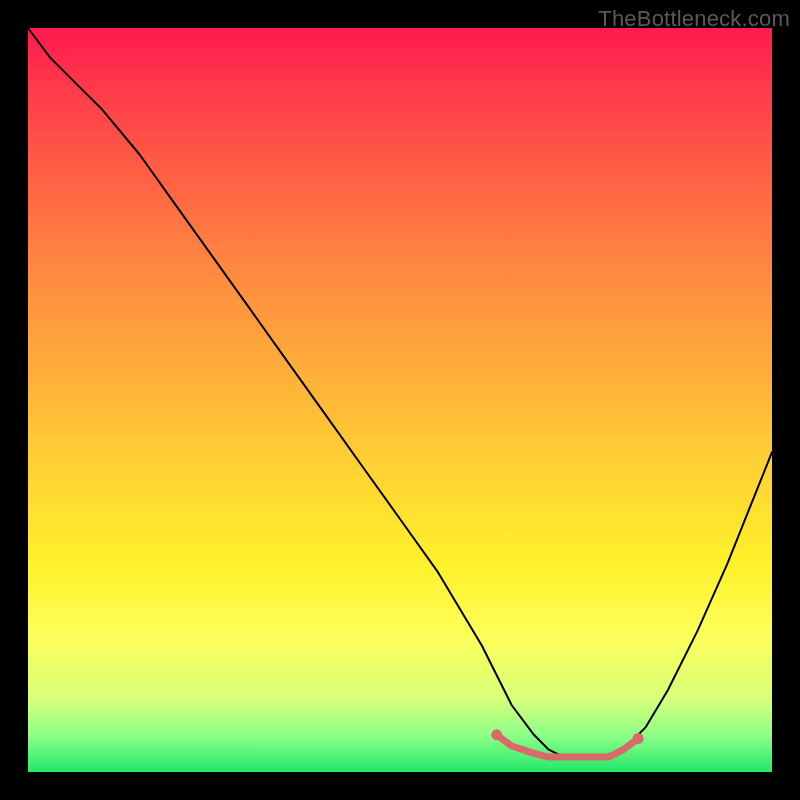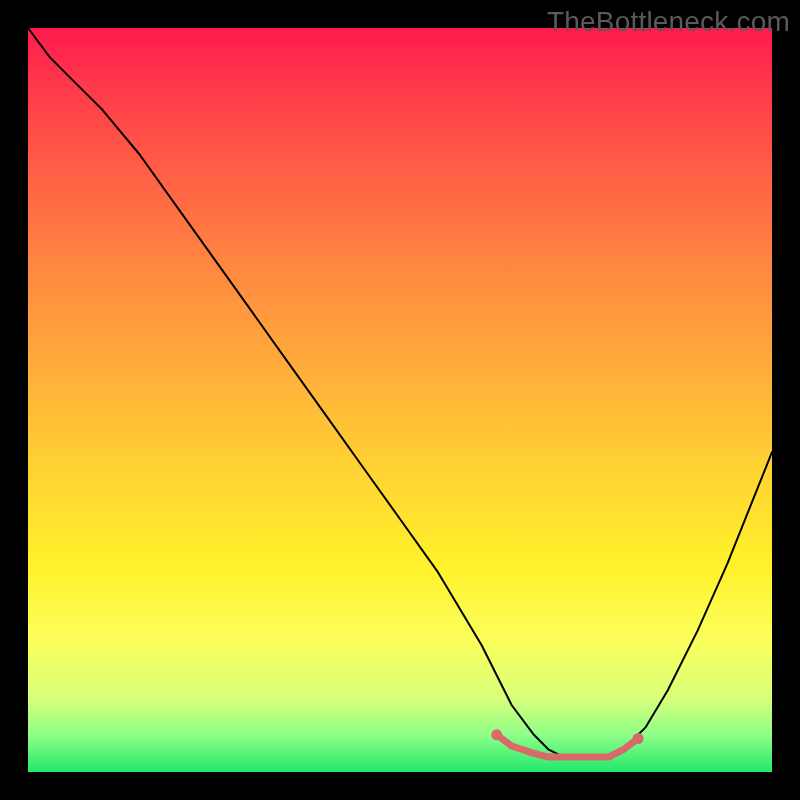--- a/index.html
+++ b/index.html
@@ -15,21 +15,21 @@
     position: relative;
     width: 800px;
     height: 800px;
     background: #000;
   }
   .watermark {
     position: absolute;
     top: 6px;
     right: 10px;
     color: #5a5a5a;
-    font-size: 28px;
+    font-size: 22px;
     font-weight: 500;
     letter-spacing: 0.2px;
     z-index: 5;
   }
   .plot-area {
     position: absolute;
     left: 28px;
     top: 28px;
     width: 744px;
     height: 744px;

